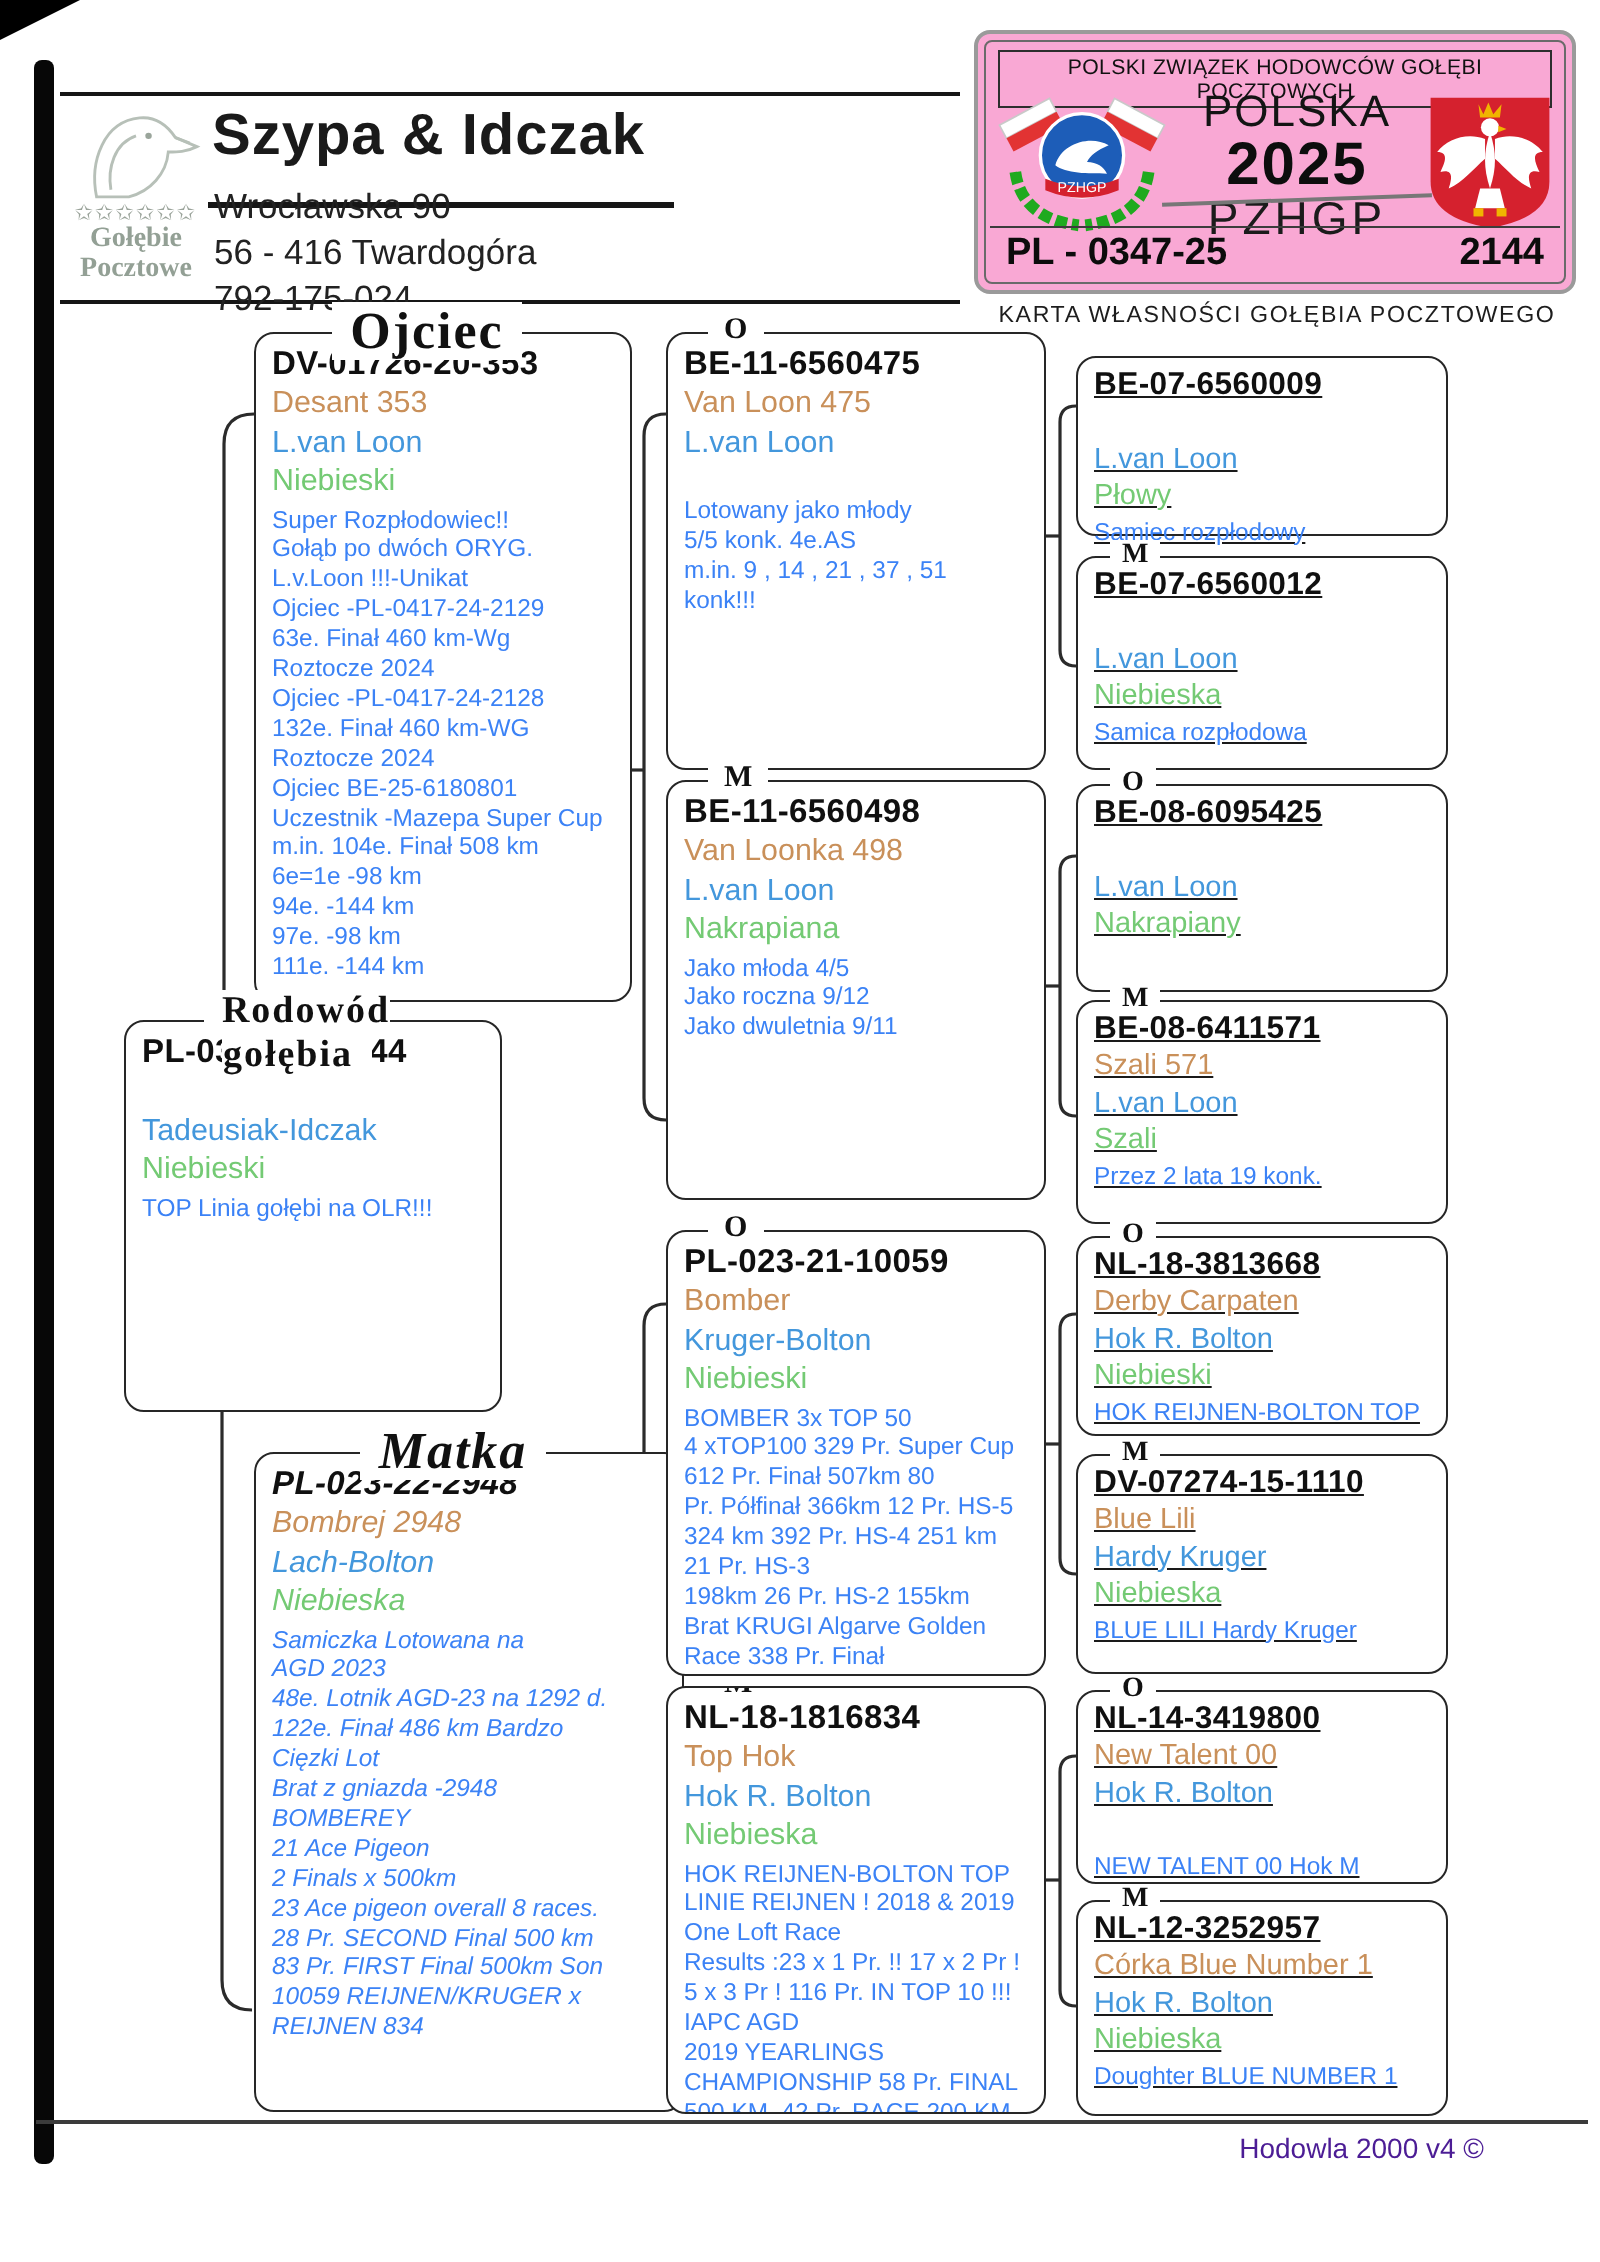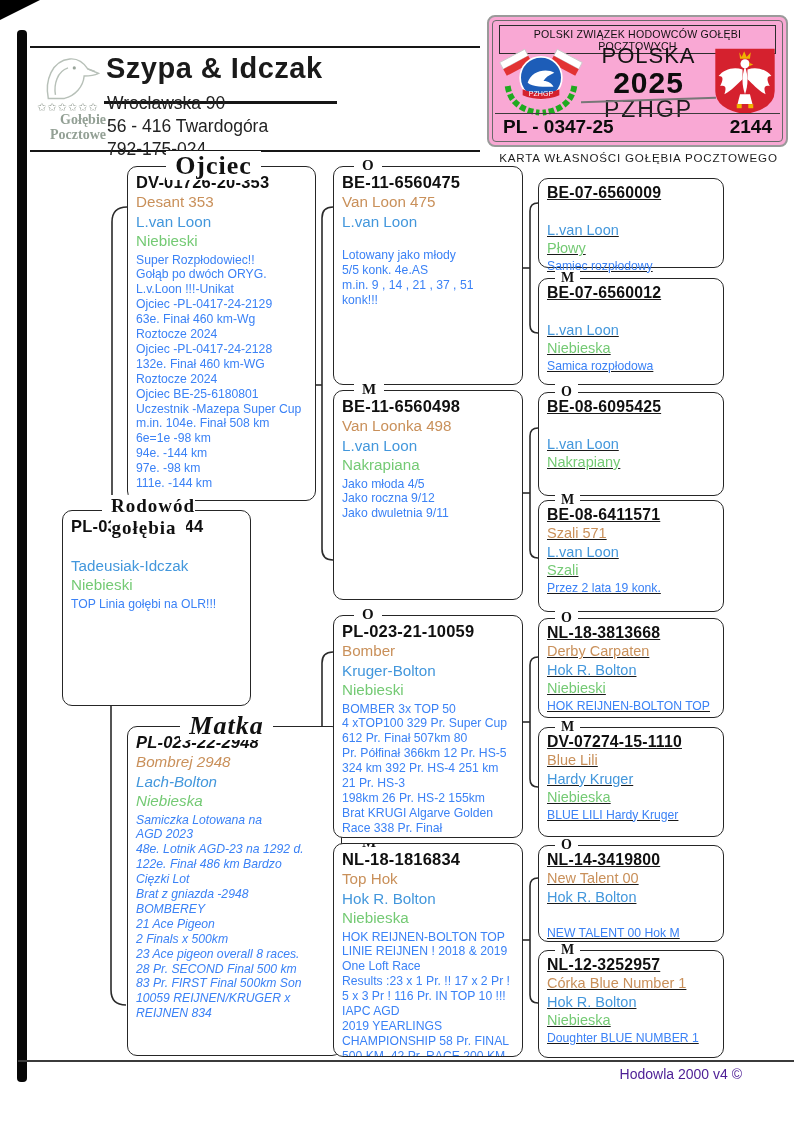--- a/index.html
+++ b/index.html
@@ -12,21 +12,21 @@
   .scan-bar{position:absolute;left:17px;top:30px;width:10px;height:1052px;background:#070707;border-radius:4px;}
 
   
   .rule{position:absolute;background:#161616;}
   .breeder-name{position:absolute;left:104px;top:52px;font-size:29px;font-weight:bold;
                 border-bottom:3px solid #161616;padding:0 14px 16px 2px;letter-spacing:0.5px;}
   .breeder-addr{position:absolute;left:107px;top:92px;font-size:17.5px;line-height:1.3;color:#222;}
   .pigeon-logo{position:absolute;left:30px;top:50px;width:76px;text-align:center;}
   .pigeon-logo svg{display:block;margin:0 auto;}
   .logo-stars{font-size:11px;color:#9aa39a;letter-spacing:1px;line-height:1;}
-  .logo-text{font-family:"Liberation Serif",serif;font-weight:bold;font-size:14px;color:#93a095;line-height:1.05;text-align:right;}
+  .logo-text{font-family:"Liberation Serif",serif;font-weight:bold;font-size:14px;color:#93a095;line-height:1.05;}
 
   
   .fed-box{position:absolute;left:487px;top:15px;width:301px;height:132px;border:2px solid #9a9a9a;
            border-radius:8px;background:#f9a8d4;padding:3px;box-sizing:border-box;}
   .fed-inner{position:relative;width:100%;height:100%;border:1.5px solid #6a6a6a;border-radius:4px;box-sizing:border-box;}
   .fed-title{position:absolute;left:6px;right:6px;top:4px;border:1.3px solid #2d2d2d;text-align:center;
              font-size:10.6px;padding:2px 0 1px;color:#111;letter-spacing:0.2px;}
   .fed-mid{position:absolute;left:4px;right:4px;top:26px;height:72px;display:flex;align-items:center;justify-content:space-between;}
   .fed-center{text-align:center;line-height:1;flex:1;}
   .fed-country{font-size:22px;letter-spacing:1px;color:#141414;}

